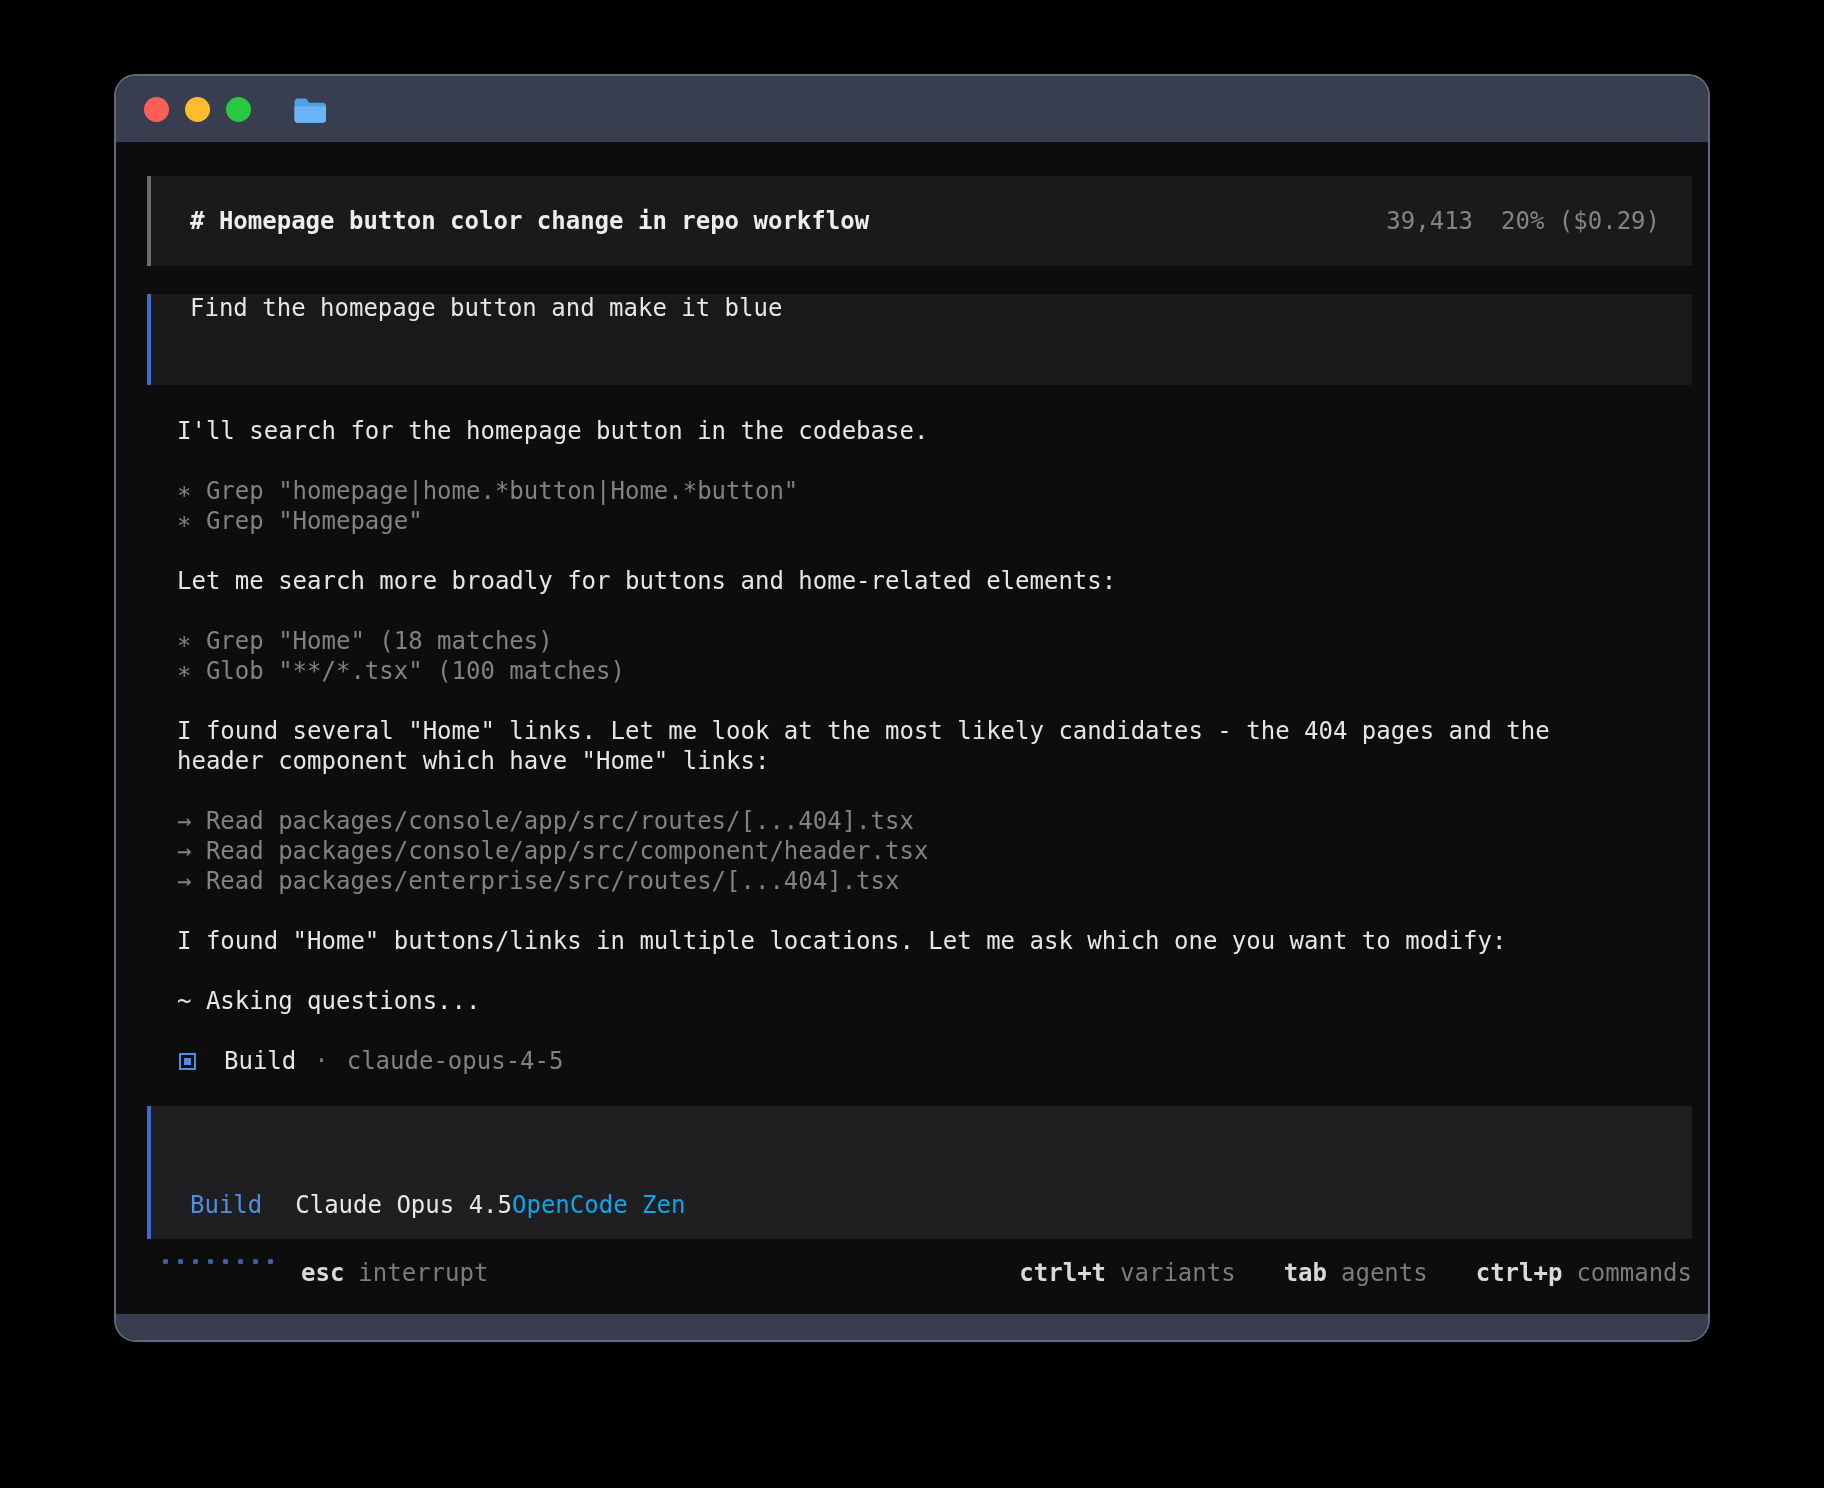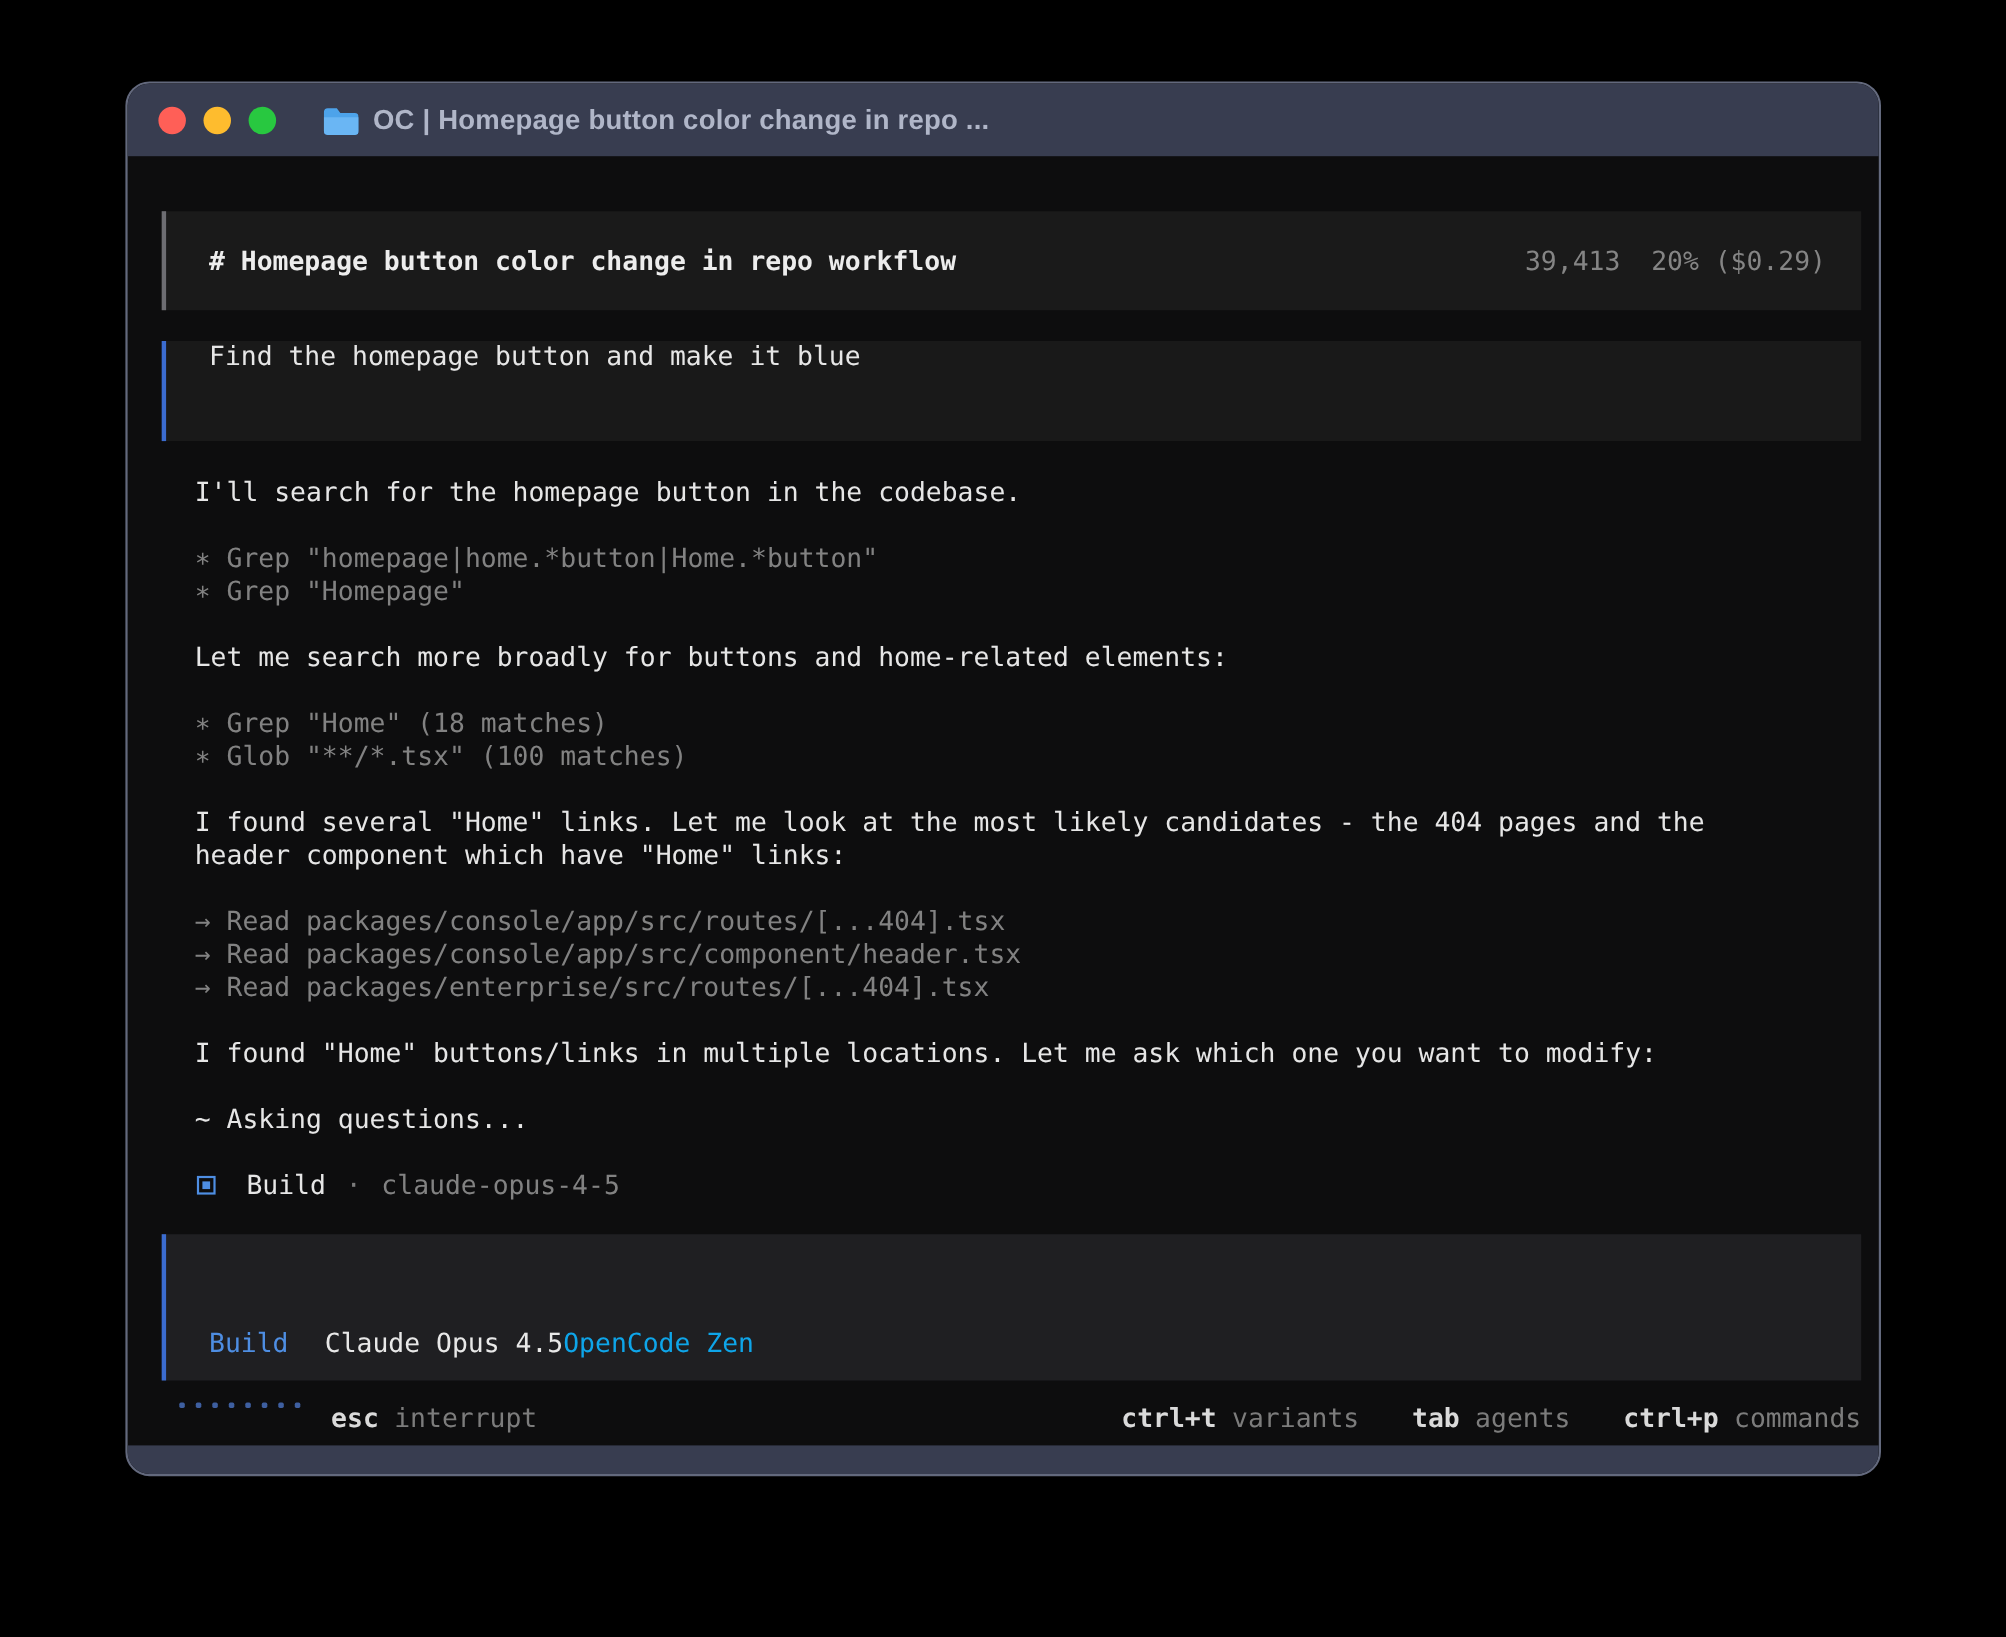--- a/index.html
+++ b/index.html
@@ -23,21 +23,21 @@
     cursor:default;
   }
   .folder { margin-left:26px; display:flex; align-items:center; }
   .window-title {
     margin-left:13px;
     font-family:"Liberation Sans","DejaVu Sans",sans-serif;
     font-weight:bold; font-size:25px; color:#b0b6c8; letter-spacing:0.2px;
     white-space:nowrap;
   }
   
-  .terminal { flex:1; padding:16px 16px 0 31px; font-size:24px; overflow:hidden; }
+  .terminal { flex:1; padding:0 16px 0 31px; font-size:24px; overflow:hidden; }
   .blk { border-left:4px solid #6d6d72; }
   .session-header {
     margin-top:34px; height:90px; background:#1a1a1a;
     display:flex; align-items:center; padding:0 32px 0 39px;
   }
   .session-title { font-weight:bold; color:#ededed; white-space:pre; }
   .header-stats { margin-left:auto; display:flex; gap:28px; color:#858585; white-space:pre; }
   .user-message {
     margin-top:28px; height:91px; background:#191919;
     display:flex; align-items:flex-start; padding-left:39px; color:#e6e6e6; white-space:pre;
@@ -90,21 +90,20 @@
   <div class="titlebar">
     <button class="tl" style="background: rgb(255, 95, 87);"></button>
     <button class="tl" style="background: rgb(254, 188, 46);"></button>
     <button class="tl" style="background: rgb(40, 200, 64);"></button>
     <span class="folder">
       <svg width="33" height="27" viewBox="0 0 33 27">
         <path d="M1.5 6 a3.5 3.5 0 0 1 3.5-3.5 h8.2 l3.2 4.2 h13.1 a3.5 3.5 0 0 1 3.5 3.5 v13 a3.5 3.5 0 0 1-3.5 3.5 H5 a3.5 3.5 0 0 1-3.5-3.5 z" style="fill: rgb(77, 163, 234);"></path>
         <path d="M1.5 10.5 h31.5 v12.7 a3.5 3.5 0 0 1-3.5 3.5 H5 a3.5 3.5 0 0 1-3.5-3.5 z" style="fill: rgb(106, 182, 244);"></path>
       </svg>
     </span>
-    <span class="window-title">OC | Homepage button color change in repo ...</span>
   </div>
 
   <div class="terminal">
 
     <div class="session-header blk">
       <span class="session-title"># Homepage button color change in repo workflow</span>
       <span class="header-stats">
         <span>39,413</span>
         <span>20% ($0.29)</span>
       </span>

